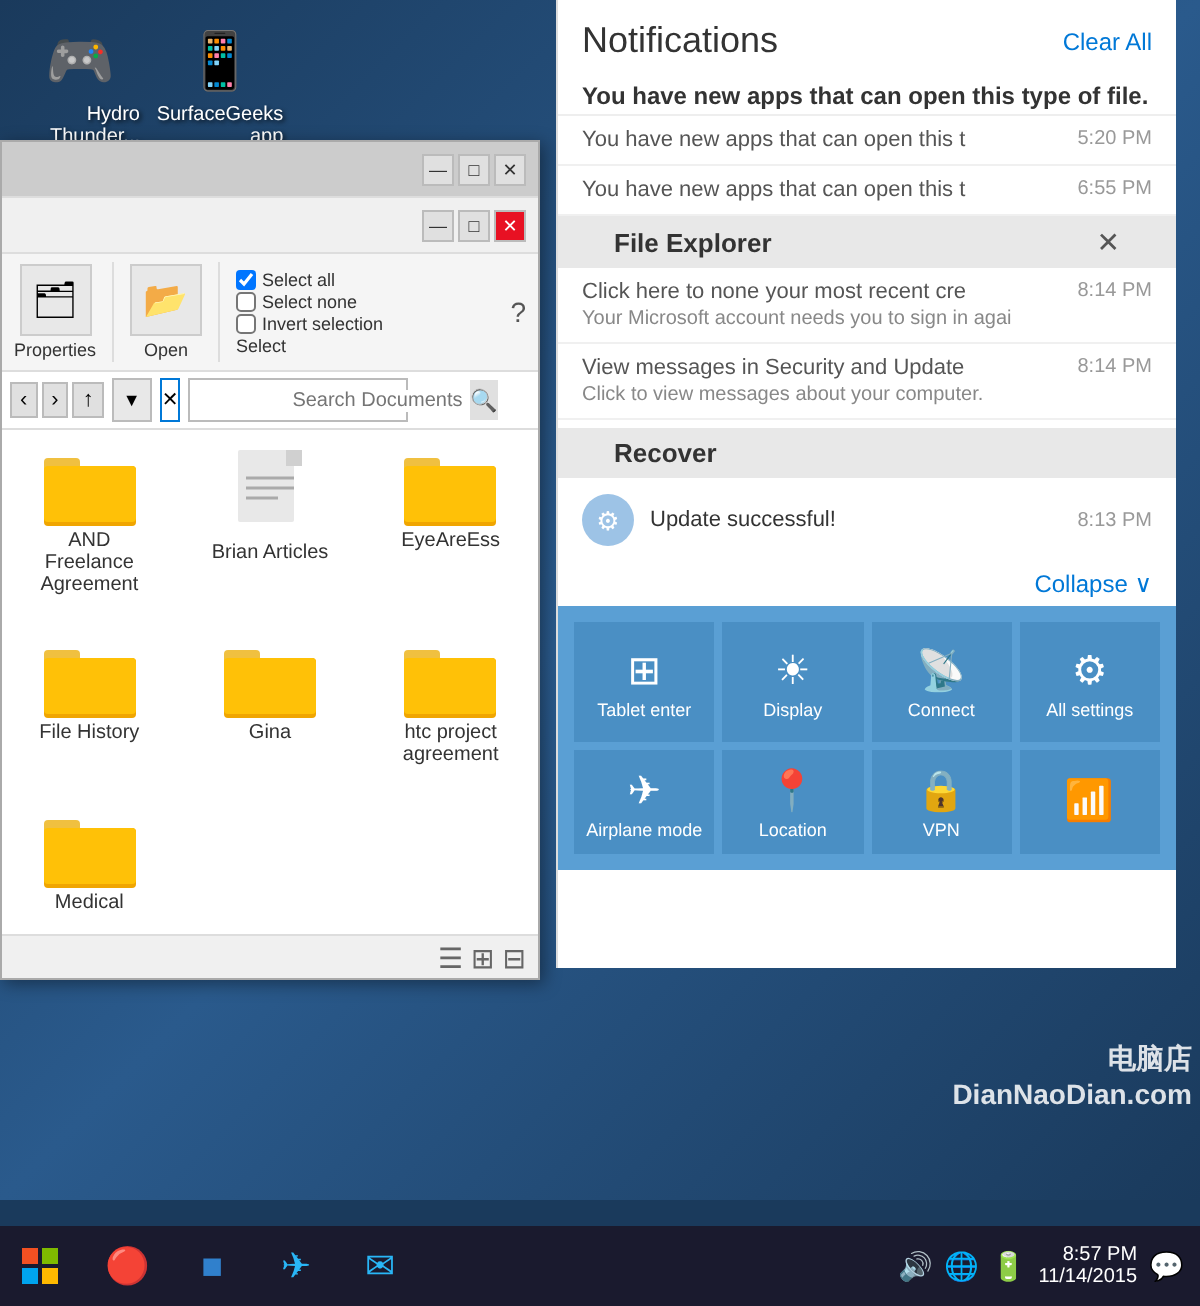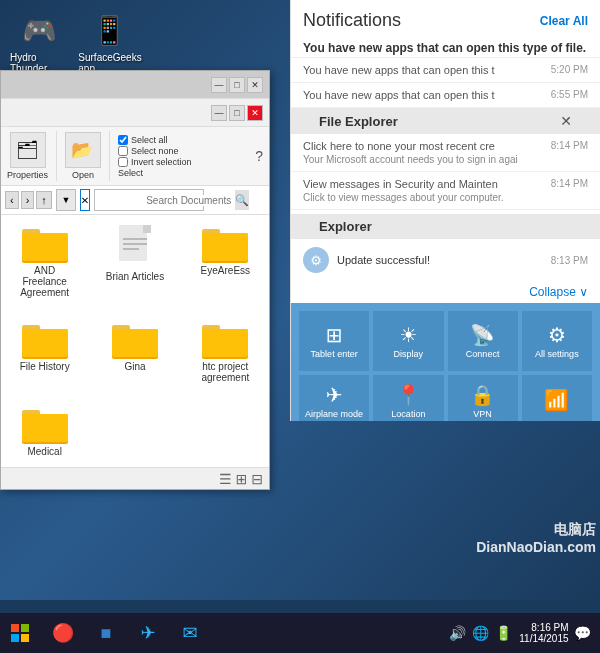--- a/index.html
+++ b/index.html
@@ -39,21 +39,21 @@
       width: 40px;
       height: 40px;
       display: flex;
       align-items: center;
       justify-content: center;
       font-size: 28px;
     }
     .desktop-icon .icon-label {
       color: white;
       font-size: 10px;
-      text-align: left;
+      text-align: right;
       margin-top: 2px;
       text-shadow: 1px 1px 2px rgba(0,0,0,0.8);
     }
 
     
     .file-explorer {
       position: absolute;
       top: 70px;
       left: 0px;
       width: 270px;
@@ -241,45 +241,44 @@
     .view-btn {
       font-size: 14px;
       cursor: pointer;
       color: #666;
     }
 
     
     .notifications-panel {
       position: absolute;
       top: 0;
-      right: 0;
+      right: 12px;
       width: 310px;
       background: white;
       border-left: 1px solid #ddd;
-      height: 421px;
+      height: 484px;
       overflow-y: auto;
     }
     .notif-header {
       display: flex;
       justify-content: space-between;
       align-items: center;
       padding: 10px 12px 6px;
     }
     .notif-title {
       font-size: 18px;
       font-weight: 300;
       color: #333;
     }
     .clear-all-btn {
       font-size: 12px;
       color: #0078d7;
       cursor: pointer;
       background: none;
       border: none;
-      font-weight: bold;
     }
     .notif-bold-text {
       font-size: 12px;
       font-weight: 600;
       color: #333;
       padding: 4px 12px 2px;
       border-bottom: 1px solid #eee;
     }
     .notif-item {
       padding: 6px 12px;
@@ -656,27 +655,27 @@
       <span class="notif-section-title">File Explorer</span>
       <span class="notif-section-close">✕</span>
     </div>
     <div class="notif-item">
       <span class="notif-item-time">8:14 PM</span>
       <div class="notif-item-text">Click here to none your most recent cre</div>
       <div class="notif-item-detail">Your Microsoft account needs you to sign in agai</div>
     </div>
     <div class="notif-item">
       <span class="notif-item-time">8:14 PM</span>
-      <div class="notif-item-text">View messages in Security and Mainten</div>
+      <div class="notif-item-text">View messages in Security and Update</div>
       <div class="notif-item-detail">Click to view messages about your computer.</div>
     </div>
 
     <div class="settings-section">
       <div class="notif-section-header" style="margin: 0 -12px 4px;">
-        <span class="notif-section-title">Explorer</span>
+        <span class="notif-section-title">Recover</span>
       </div>
       <div class="settings-item">
         <div class="settings-icon">⚙</div>
         <span class="settings-text">Update successful!</span>
         <span class="settings-time">8:13 PM</span>
       </div>
     </div>
 
     <div class="collapse-btn">Collapse ∨</div>
 
@@ -746,18 +745,18 @@
     </div>
     <div class="taskbar-app">
       <span style="font-size:18px;color:#29b6f6;">✉</span>
     </div>
   </div>
   <div class="taskbar-right">
     <span class="taskbar-icon">🔊</span>
     <span class="taskbar-icon">🌐</span>
     <span class="taskbar-icon">🔋</span>
     <div class="taskbar-time">
-      <div>8:16 PM</div>
+      <div>8:57 PM</div>
       <div>11/14/2015</div>
     </div>
     <span class="taskbar-icon">💬</span>
   </div>
 </div>
 
 </body></html>

